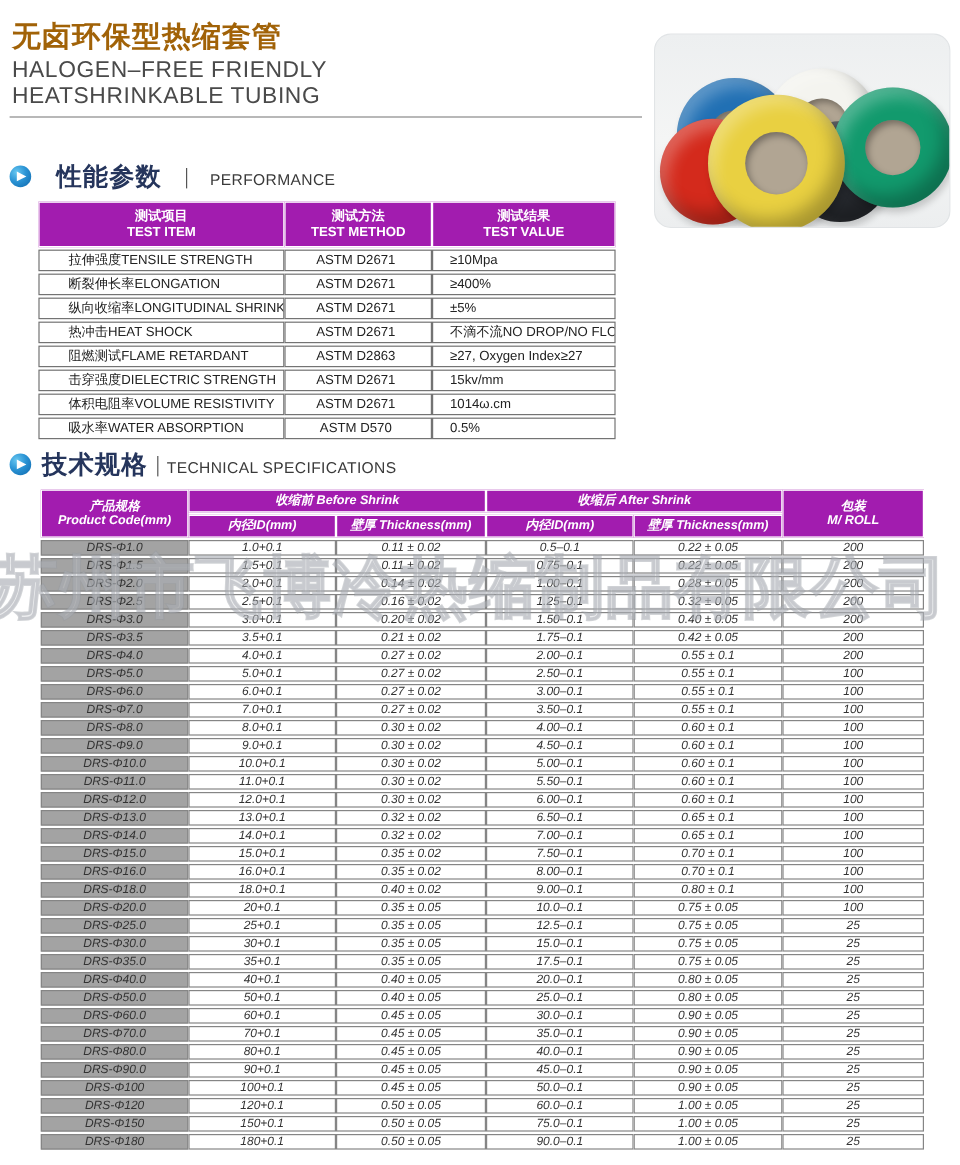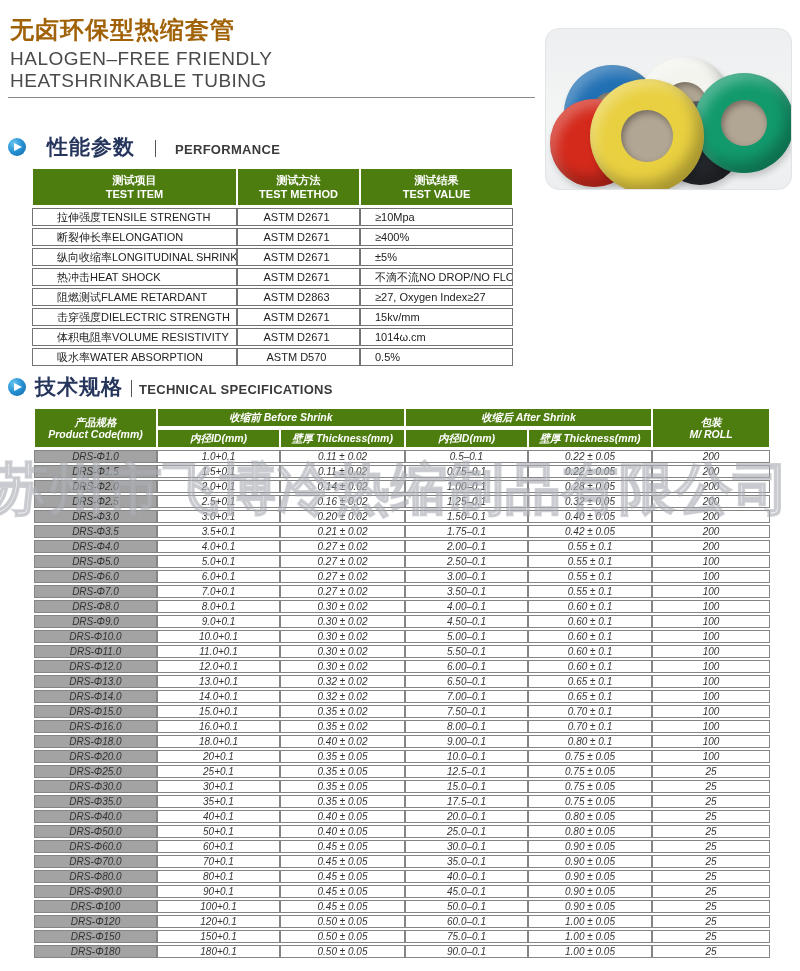--- a/index.html
+++ b/index.html
@@ -77,29 +77,29 @@
     border-bottom: 4.5px solid transparent;
   }
   .sec-zh {
     font-size: 21px; font-weight: bold; color: #25355c;
     letter-spacing: 1px; margin-left: 9px; white-space: nowrap;
   }
   .sec-sep {
     width: 1px; height: 17px; background: #555; margin: 2px 7px 0 8px;
   }
   .sec-en {
-    font-size: 13px; font-weight: bold; color: #3a3a3a;
+    font-size: 13px; font-weight: normal; color: #3a3a3a;
     letter-spacing: 0.3px; margin-top: 4px; white-space: nowrap;
   }
 
   
   table { border-collapse: separate; border-spacing: 0 2px; table-layout: fixed; }
   th, td { overflow: hidden; }
   .navy-th {
-    background: #4d7c0f; color: #ffffff; font-weight: bold;
+    background: #a21caf; color: #ffffff; font-weight: bold;
     text-align: center; border: 1px solid #ffffff;
   }
 
   
   .perf-table {
     position: absolute; left: 32px; top: 166px; width: 481px;
   }
   .perf-table th { font-size: 11px; line-height: 14px; padding: 4px 0; }
   .perf-table td {
     border: 1px solid #737373; background: #fff;

